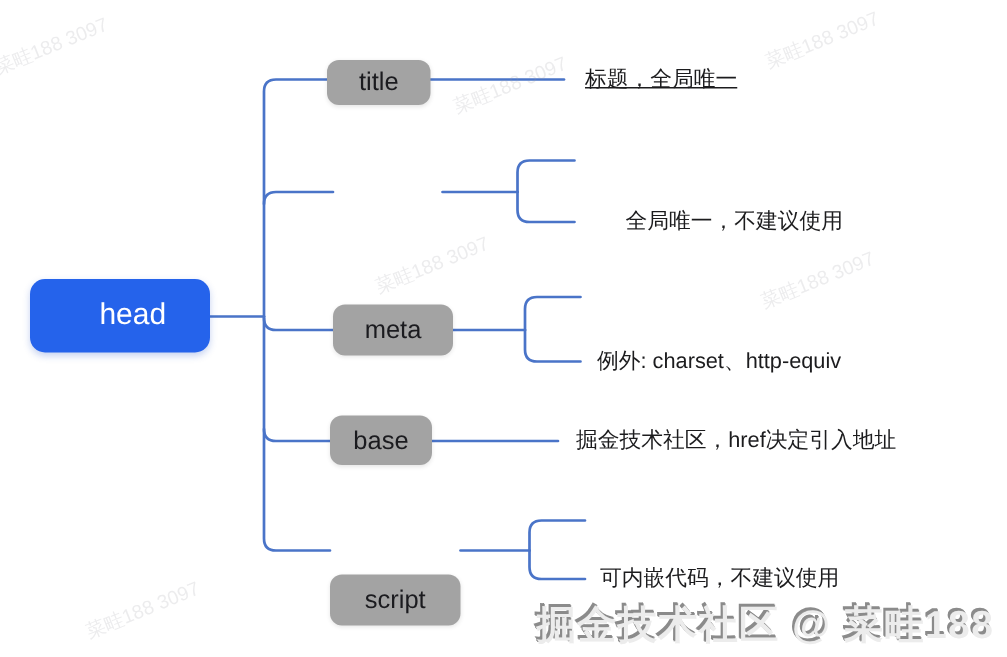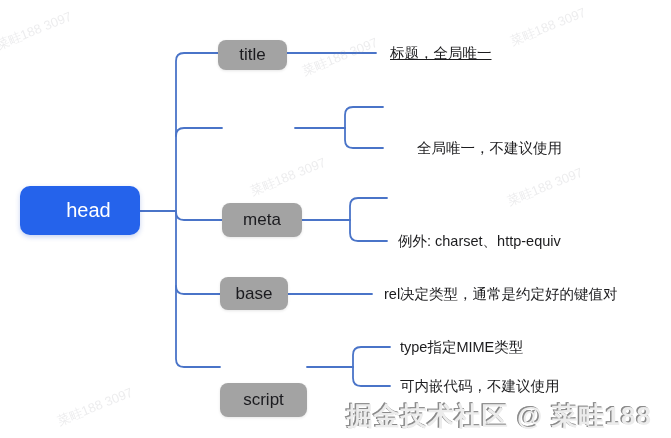--- a/index.html
+++ b/index.html
@@ -75,21 +75,21 @@
     pointer-events: none;
   }
   .wf-1 { left: -6px;  top: 22px; }
   .wf-2 { left: 300px; top: 48px; }
   .wf-3 { left: 248px; top: 168px; }
   .wf-4 { left: 505px; top: 178px; }
   .wf-5 { left: 508px; top: 18px; }
   .wf-6 { left: 55px;  top: 398px; }
   .attribution {
     position: absolute;
-    right: 19px; top: 399px;
+    right: 8px; top: 399px;
     font-size: 26px;
     font-weight: bold;
     letter-spacing: 1px;
     color: #ececec;
     text-shadow: -1.5px -1.5px 0 #8b8b8b, -1px -1px 0 #9a9a9a, 1.5px 1.5px 0 #ffffff;
     white-space: nowrap;
   }
 </style>
 </head>
 <body>
@@ -137,19 +137,18 @@
   <div class="node root-node">head</div>
 
   <div class="node branch-node n-title">title</div>
   <div class="node branch-node n-meta">meta</div>
   <div class="node branch-node n-link">base</div>
   <div class="node branch-node n-script">script</div>
 
   <div class="leaf l-title">标题，全局唯一</div>
   <div class="leaf l-base-2">全局唯一，不建议使用</div>
   <div class="leaf l-meta-2">例外: charset、http-equiv</div>
-  <div class="leaf l-link">rel决定类型，通常是约定好的键值对</div>
-  <div class="leaf l-script-1">type指定MIME类型</div>
+  <div class="leaf l-link">掘金技术社区，href决定引入地址</div>
   <div class="leaf l-script-2">可内嵌代码，不建议使用</div>
 
   <div class="attribution">掘金技术社区 @ 菜畦188</div>
 
 </div>
 
 </body></html>

